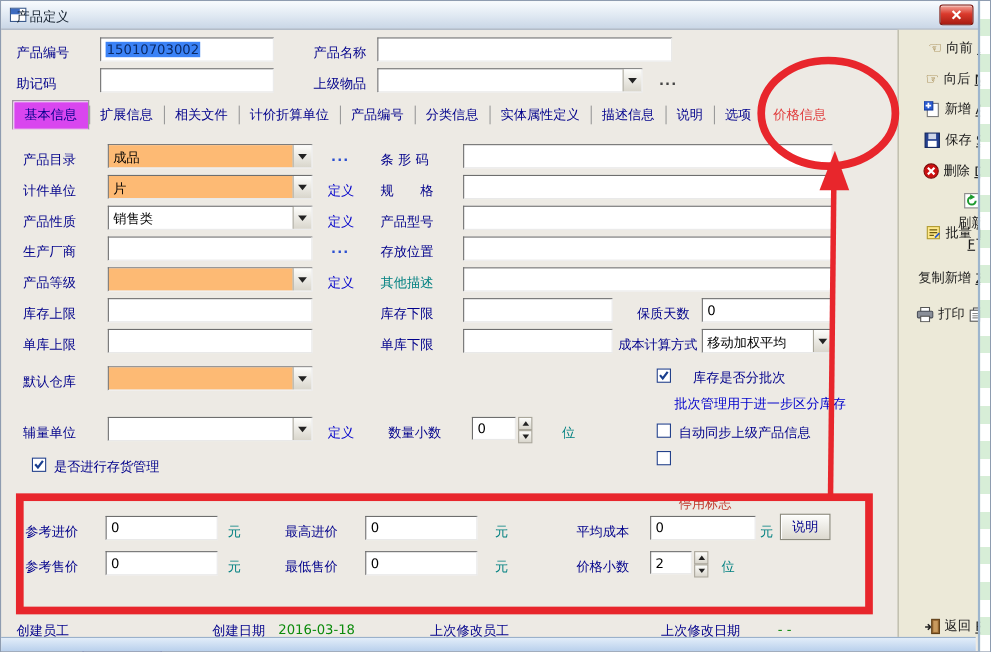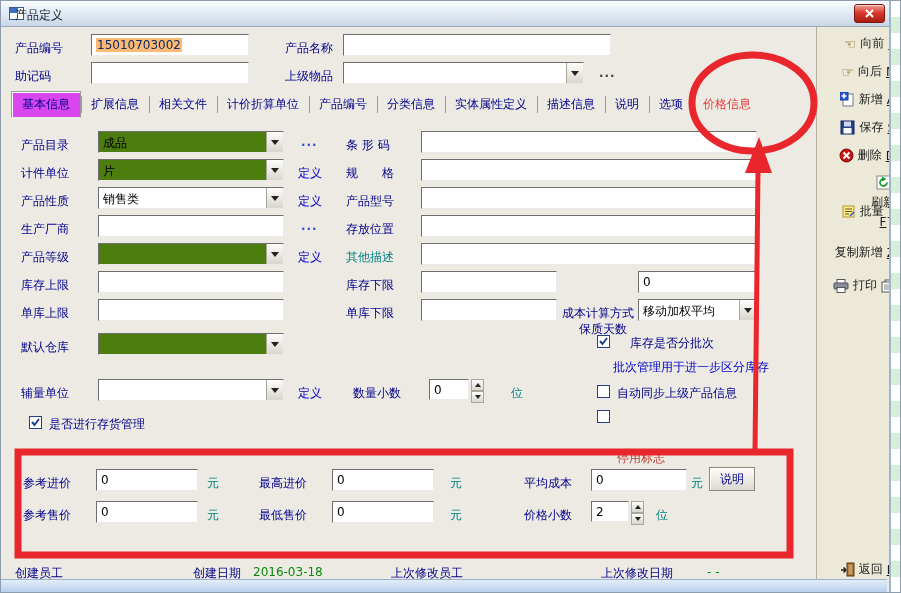--- a/index.html
+++ b/index.html
@@ -31,25 +31,25 @@
     background:repeating-linear-gradient(#ffffff 0 16px,#d7eed7 16px 32px);
     border-left:2px solid #9db5cd;}
   
   .bottombar{position:absolute;left:0;right:13px;bottom:0;height:13px;
     background:linear-gradient(#e2edf9,#b9d0ec);border-top:1px solid #9ab1cb;}
   
   .lbl{position:absolute;white-space:nowrap;color:#00008b;}
   .txt{position:absolute;height:22px;background:#fff;
     border:1px solid;border-color:#6e6e6e #e9e9e9 #e9e9e9 #6e6e6e;
     padding:3px 4px;color:#000;}
-  .sel-val{background:#fdba74;color:#0b2a66;padding:0 1px;}
+  .sel-val{background:#3b82f6;color:#0b2a66;padding:0 1px;}
   .combo{position:absolute;height:22px;background:#fff;display:flex;
     border:1px solid;border-color:#6e6e6e #e9e9e9 #e9e9e9 #6e6e6e;}
   .combo .c-text{flex:1;padding:3px 4px;color:#000;overflow:hidden;white-space:nowrap;}
-  .combo.blue .c-text{background:#4d7c0f;}
+  .combo.blue .c-text{background:#fdba74;}
   .combo .c-btn{width:17px;background:linear-gradient(#fdfdfb,#d9d6cc);
     border-left:1px solid #a9a69a;display:flex;align-items:center;justify-content:center;}
   .tri-down{width:0;height:0;border:4px solid transparent;border-top:5px solid #222;margin-top:4px;}
   .link{position:absolute;color:#0000cc;white-space:nowrap;cursor:pointer;}
   .dots{position:absolute;color:#2b4fd0;font-weight:bold;letter-spacing:1px;cursor:pointer;}
   .dots.gray{color:#444;}
   .teal{color:#008080;}
   
   .tabbar{position:absolute;left:10px;top:90px;height:26px;display:flex;align-items:center;}
   .tab{padding:4px 10px;color:#00008b;white-space:nowrap;position:relative;cursor:pointer;}
@@ -216,21 +216,21 @@
   <div class="txt" style="left:420px;top:186px;width:336px;"></div>
 
   <span class="lbl" style="left:345px;top:220px;">存放位置</span>
   <div class="txt" style="left:420px;top:214px;width:336px;"></div>
 
   <span class="lbl teal" style="left:345px;top:248px;">其他描述</span>
   <div class="txt" style="left:420px;top:242px;width:336px;"></div>
 
   <span class="lbl" style="left:345px;top:276px;">库存下限</span>
   <div class="txt" style="left:420px;top:270px;width:136px;"></div>
-  <span class="lbl" style="left:578px;top:276px;margin-top:44px;">保质天数</span>
+  <span class="lbl" style="left:578px;top:276px;">保质天数</span>
   <div class="txt" style="left:637px;top:270px;width:119px;">0</div>
 
   <span class="lbl" style="left:345px;top:304px;">单库下限</span>
   <div class="txt" style="left:420px;top:298px;width:136px;"></div>
   <span class="lbl" style="left:561px;top:304px;">成本计算方式</span>
   <div class="combo" style="left:637px;top:298px;width:119px;">
     <span class="c-text">移动加权平均</span>
     <span class="c-btn">
         <span class="tri-down"></span>
       </span>

